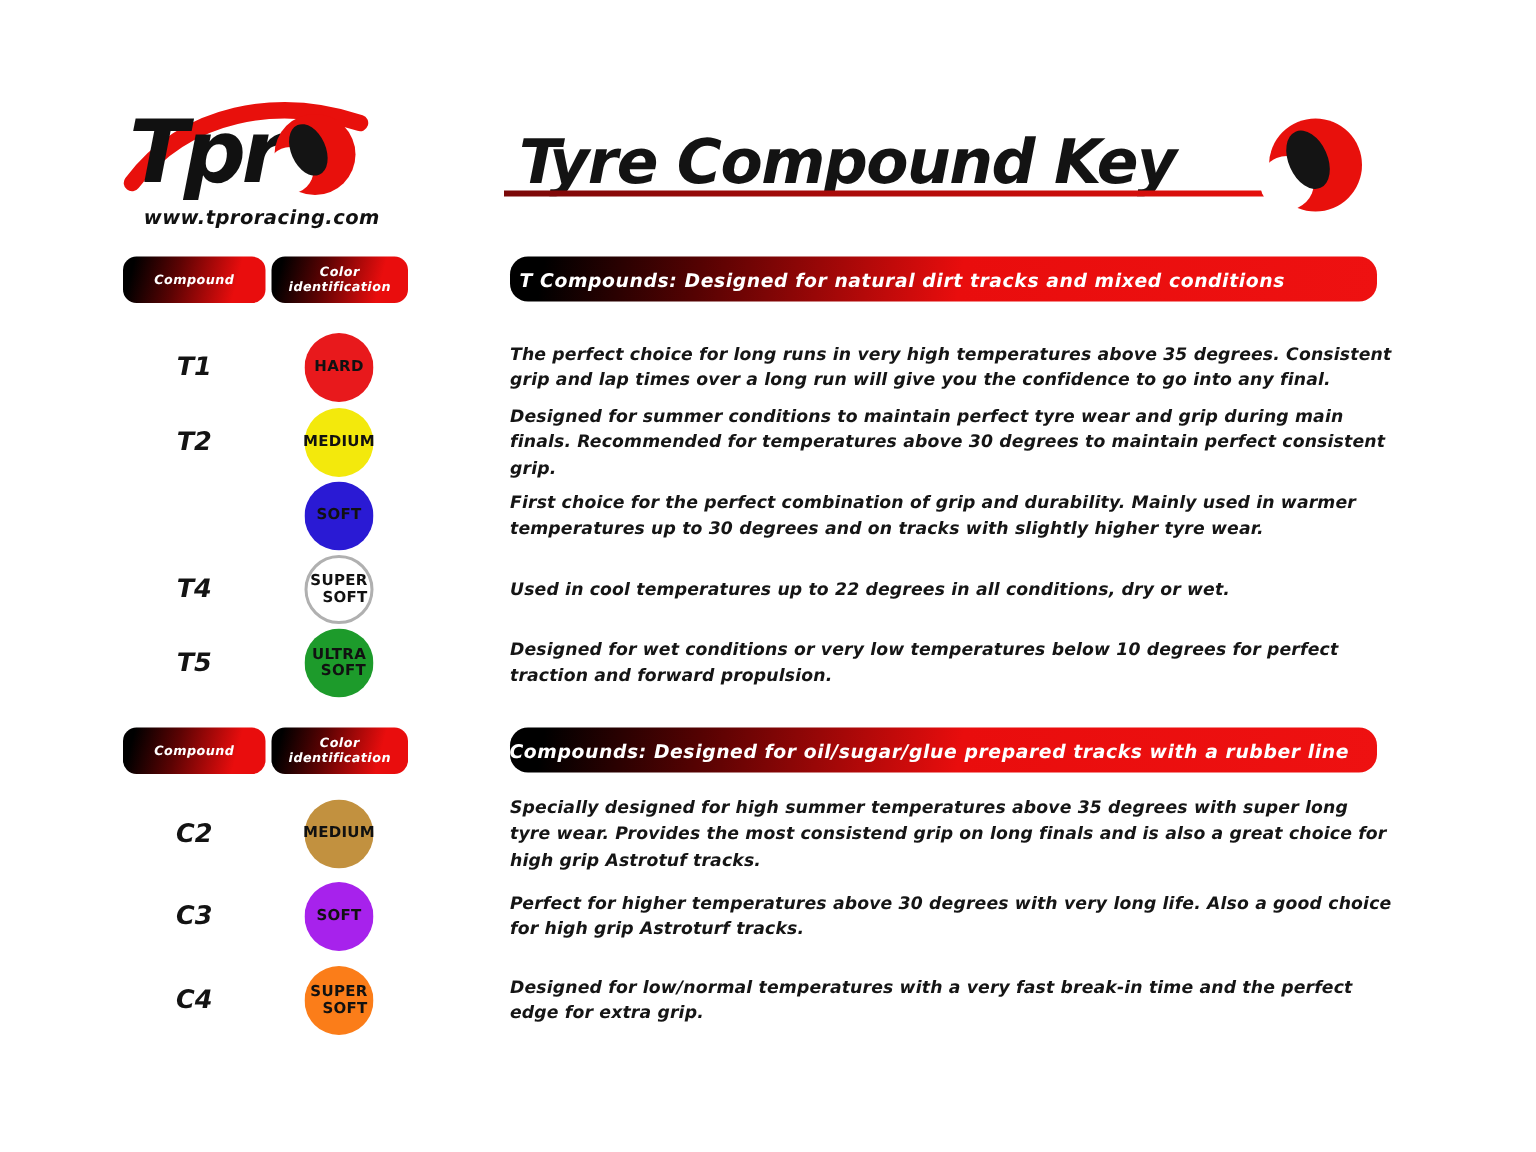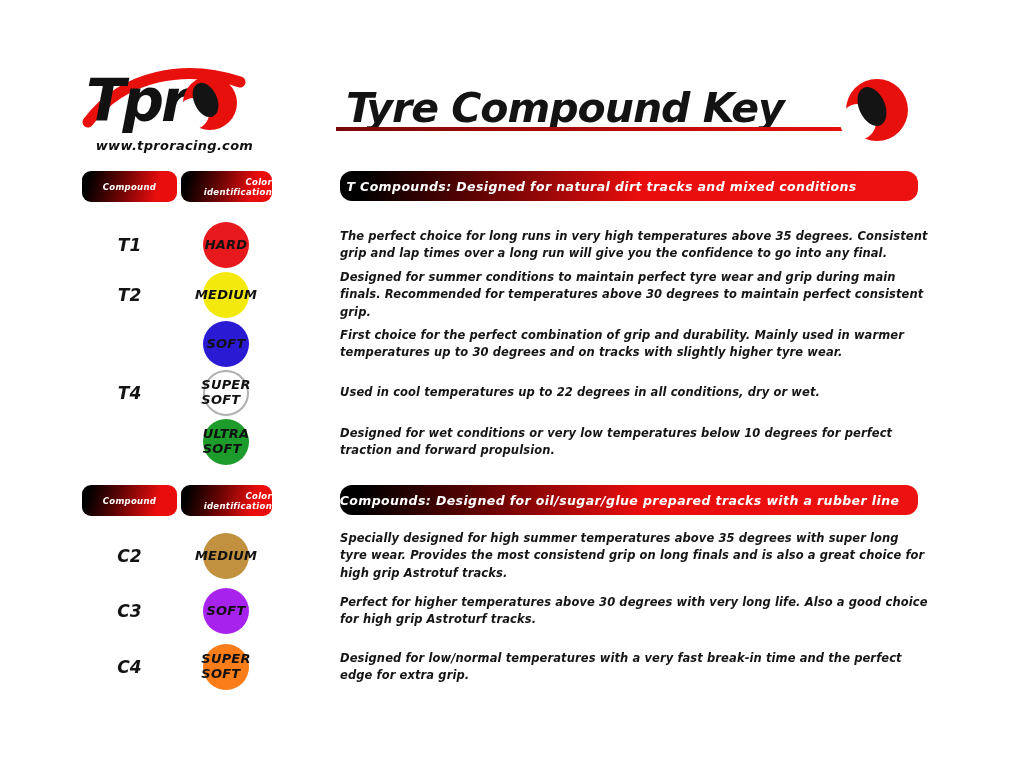--- a/index.html
+++ b/index.html
@@ -45,21 +45,21 @@
   .title-underline {
     position:absolute; left:336px; top:127px; width:520px; height:4px;
     background:linear-gradient(to right, #7a0808, #e8100c);
   }
 
   
   .pill {
     position:absolute; height:31px; border-radius:9px;
     background:linear-gradient(105deg, #000 8%, #5c0303 38%, #e90d0d 78%);
     color:#fff; font-size:8.5px; font-weight:bold; font-style:italic;
-    display:flex; align-items:center; justify-content:center; text-align:right;
+    display:flex; align-items:center; justify-content:center; text-align:center;
     letter-spacing:0.3px;
   }
   .banner {
     position:absolute; left:340px; width:578px; height:30px; border-radius:12px;
     background:linear-gradient(100deg, #000 4%, #550202 22%, #e90d0d 52%, #ee1111 100%);
     color:#fff; font-size:12.5px; font-weight:bold; font-style:italic;
     display:flex; align-items:center; justify-content:center;
     padding-right:67px; padding-left:12px; letter-spacing:0.4px; white-space:nowrap;
   }
 
@@ -68,22 +68,22 @@
   .code {
     position:absolute; left:82px; width:95px; height:50px; line-height:50px;
     text-align:center; font-size:17px; font-weight:bold; font-style:italic; color:#131313;
   }
   .circle {
     position:absolute; left:203px; top:2px; width:46px; height:46px;
     border-radius:50%; border:2px solid transparent;
     display:flex; align-items:center; justify-content:center;
   }
   .circle-label {
-    font-size:13px; font-weight:bold; font-style:italic; color:#111;
-    text-align:left; white-space:pre-line; line-height:1.15; letter-spacing:0.2px;
+    font-size:10px; font-weight:bold; color:#111;
+    text-align:right; white-space:pre-line; line-height:1.15; letter-spacing:0.2px;
   }
   .desc {
     position:absolute; left:340px; width:588px; top:50%; transform:translateY(-50%);
     font-size:11.5px; font-weight:bold; font-style:italic; color:#151515;
     line-height:1.5; letter-spacing:0.1px;
   }
 </style>
 </head>
 <body>
 
@@ -134,20 +134,21 @@
   <div class="row" style="top:368px;">
     <div class="code">T4</div>
     <div class="circle" style="background-color: rgb(255, 255, 255); border-color: rgb(176, 176, 176);">
       <span class="circle-label">SUPER
 SOFT</span>
     </div>
     <div class="desc">Used in cool temperatures up to 22 degrees in all conditions, dry or wet.</div>
   </div>
 
   <div class="row" style="top:417px;">
+    <div class="code">T5</div>
     <div class="circle" style="background-color: rgb(29, 155, 43);">
       <span class="circle-label">ULTRA
 SOFT</span>
     </div>
     <div class="desc">Designed for wet conditions or very low temperatures below 10 degrees for perfect traction and forward propulsion.</div>
   </div>
 
   <div class="pill" style="left:82px; top:485px; width:95px;">Compound</div>
   <div class="pill" style="left:181px; top:485px; width:91px;">Color identification</div>
   <div class="banner" style="top:485px;">Clay Compounds: Designed for oil/sugar/glue prepared tracks with a rubber line</div>

